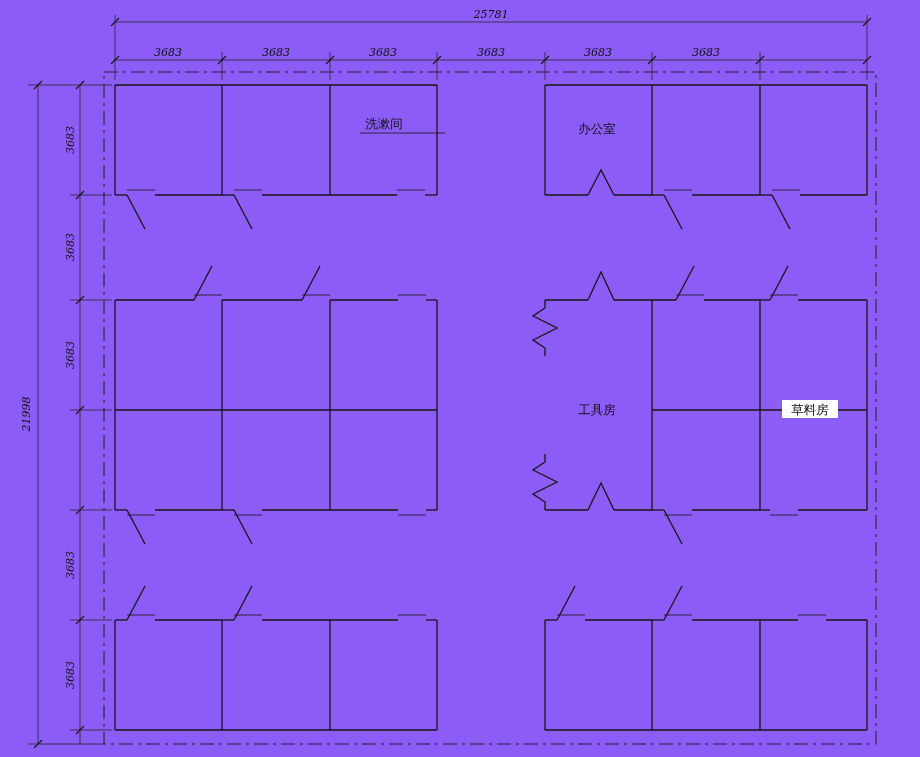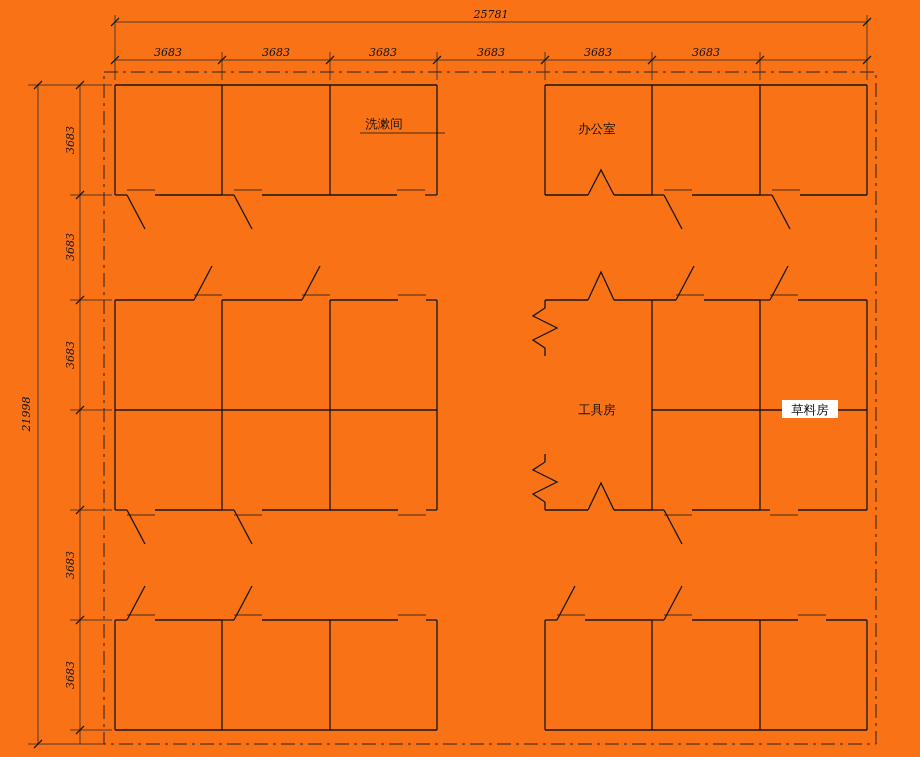--- a/index.html
+++ b/index.html
@@ -1,16 +1,16 @@
 <!DOCTYPE html>
 <html><head>
 <meta charset="utf-8">
 <style>
   html,body{margin:0;padding:0;background:#ffffff;}
-  .stage{position:relative;width:920px;height:757px;background:#f97316;overflow:hidden;
+  .stage{position:relative;width:920px;height:757px;background:#8b5cf6;overflow:hidden;
          font-family:"Liberation Sans", sans-serif;text-decoration:underline;}
   svg{position:absolute;left:0;top:0;}
   .wall{stroke:#161616;stroke-width:1.3;fill:none;stroke-linecap:butt;}
   .thin{stroke:#161616;stroke-width:0.8;fill:none;}
   .dim{stroke:#2a2a2a;stroke-width:0.8;fill:none;}
   .tick{stroke:#161616;stroke-width:1.1;fill:none;}
   .dashdot{stroke:#161616;stroke-width:0.9;fill:none;stroke-dasharray:14 5 3 5;}
   .dimtext{font-family:"DejaVu Serif", serif;font-style:italic;font-size:11px;fill:#111;}
   .roomtext{font-family:"Liberation Sans", sans-serif;font-size:12.5px;fill:#111;}
   .mask{fill:#ffffff;stroke:none;}

